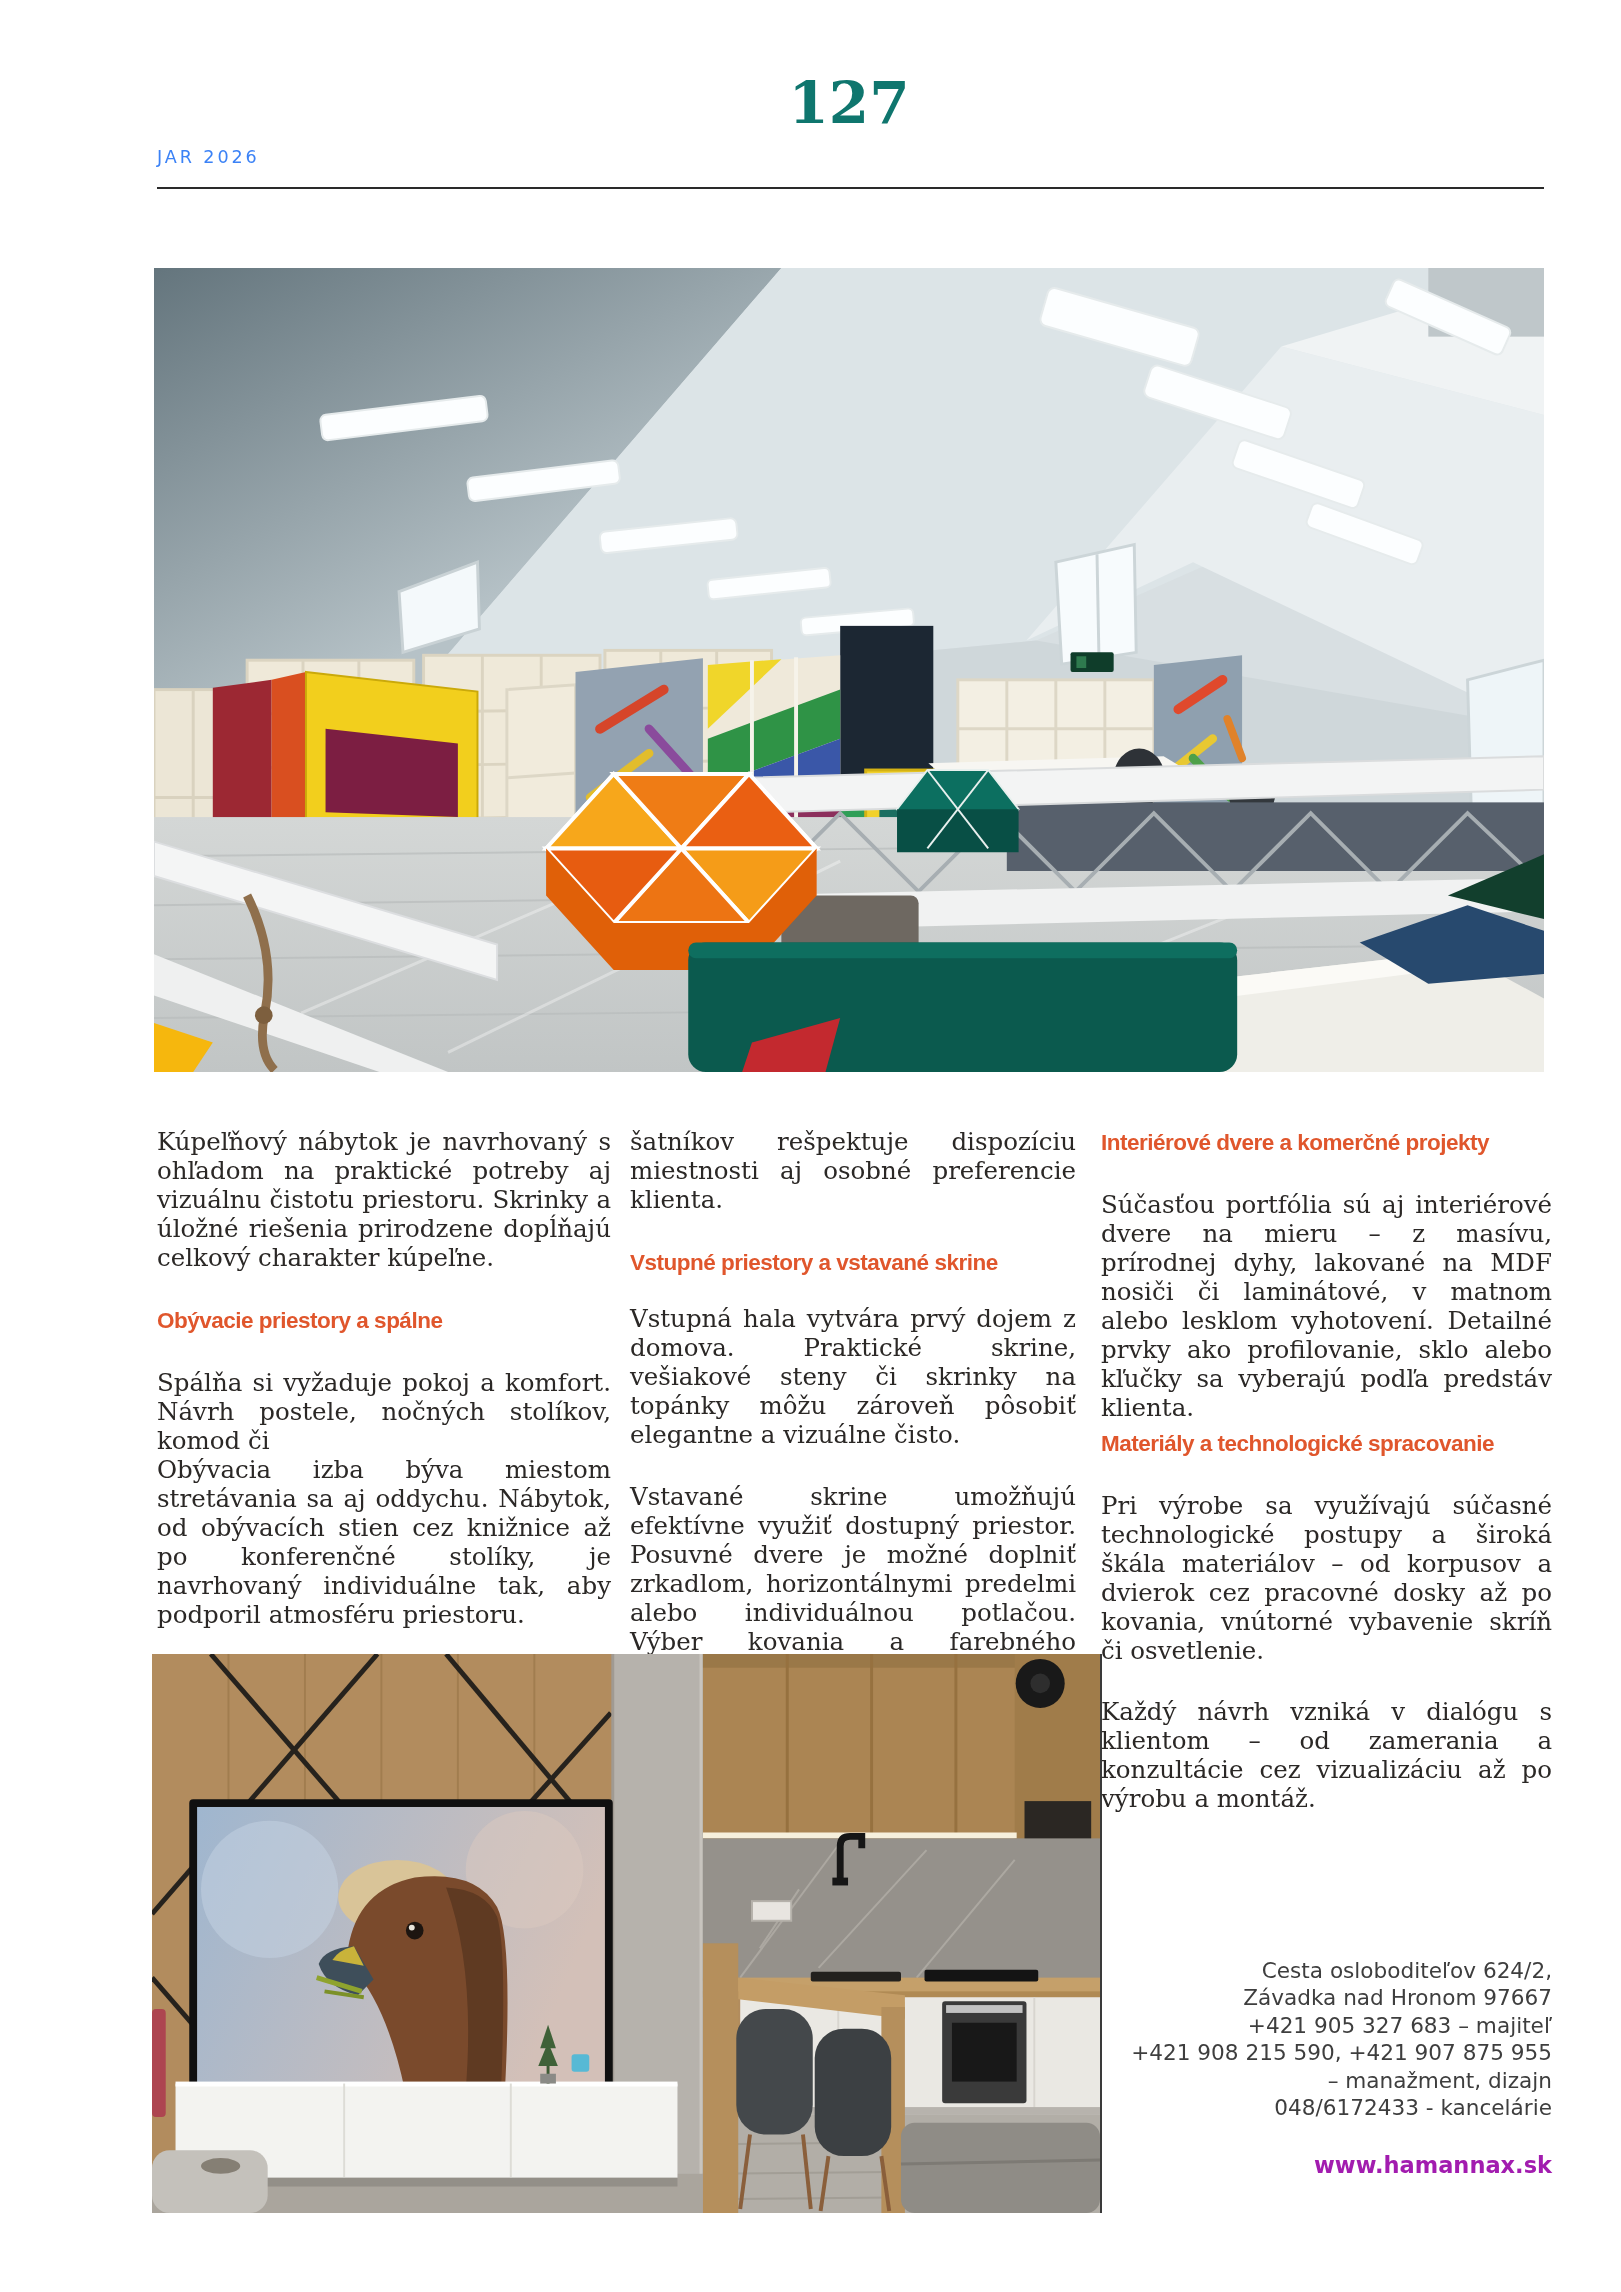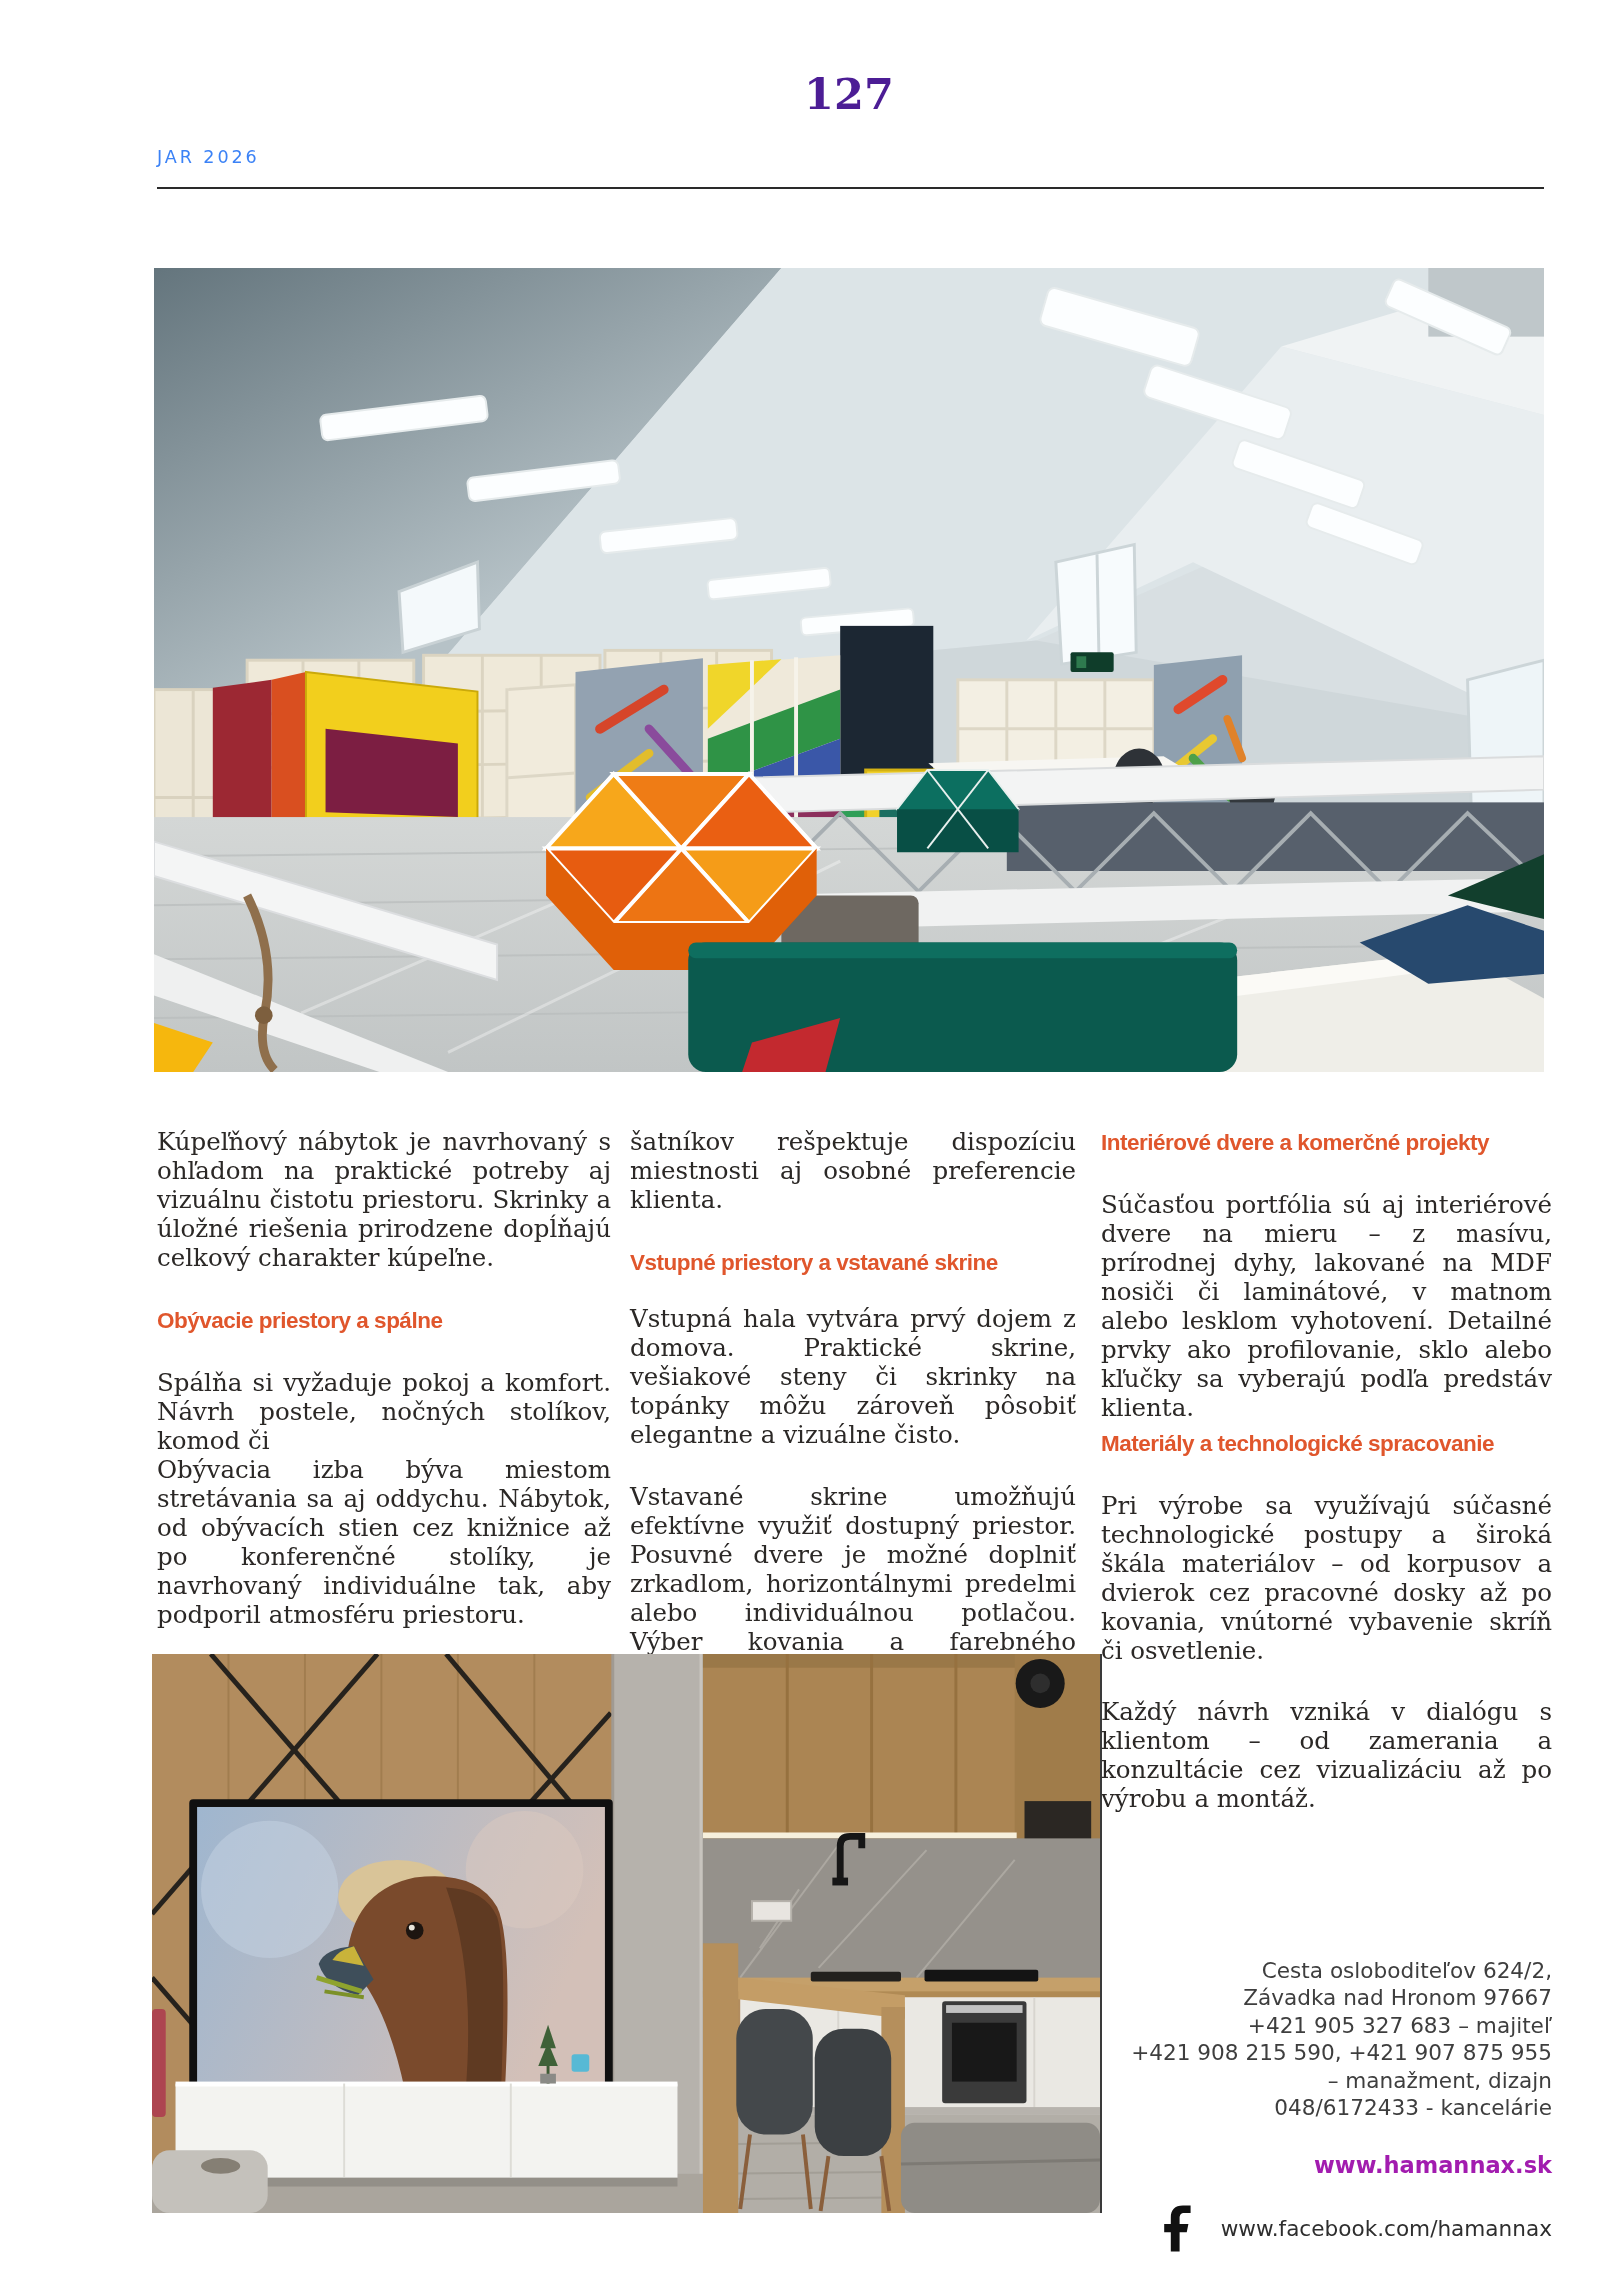--- a/index.html
+++ b/index.html
@@ -1,19 +1,19 @@
 <!DOCTYPE html>
 <html><head>
 <meta charset="utf-8">
 <style>
   html,body{margin:0;padding:0;background:#ffffff;}
   .page{position:relative;width:1621px;height:2293px;background:#ffffff;overflow:hidden;
         font-family:"DejaVu Sans",sans-serif;}
   .page-number{position:absolute;left:154px;top:69px;width:1390px;text-align:center;
-        font-family:"DejaVu Serif",serif;font-weight:bold;font-size:43px;color:#4c1d95;}
+        font-family:"DejaVu Serif",serif;font-weight:bold;font-size:58px;color:#0f766e;}
   .issue-label{position:absolute;left:157px;top:147px;font-size:17.6px;letter-spacing:2.9px;
         color:#3b82f6;}
   .header-rule{position:absolute;left:157px;top:187px;width:1387px;height:2px;background:#2a2a2a;}
   .photo{position:absolute;overflow:hidden;background:#cfd6d9;}
   .photo svg{display:block;width:100%;height:100%;}
   .main-photo{left:154px;top:268px;width:1390px;height:804px;}
   .bottom-photo{left:152px;top:1654px;width:948px;height:559px;border-right:2.9px solid #3a3a3a;}
   .col{position:absolute;top:1127px;color:#2b2826;}
   .col1{left:157px;width:454px;}
   .col2{left:630px;width:446px;}
@@ -347,22 +347,16 @@
   </div>
 
   <div class="contact">
     <div class="contact-line">Cesta osloboditeľov 624/2,</div>
     <div class="contact-line">Závadka nad Hronom 97667</div>
     <div class="contact-line">+421 905 327 683 – majiteľ</div>
     <div class="contact-line">+421 908 215 590, +421 907 875 955</div>
     <div class="contact-line">– manažment, dizajn</div>
     <div class="contact-line">048/6172433 - kancelárie</div>
     <div class="website">www.hamannax.sk</div>
-    <div class="fb-row">
-      <svg class="fb-icon" viewBox="0 0 60 84">
-        <path fill="#111111" d="M40 14 h12 V0 H38 C23 0 16 8 16 22 v12 H4 v15 h12 v35 h16 V49 h13 l3 -15 H32 v-10 c0 -6 2 -10 8 -10 z"></path>
-      </svg>
-      <span class="fb-url">www.facebook.com/hamannax</span>
-    </div>
   </div>
 
 </div>
 
 
 </body></html>

